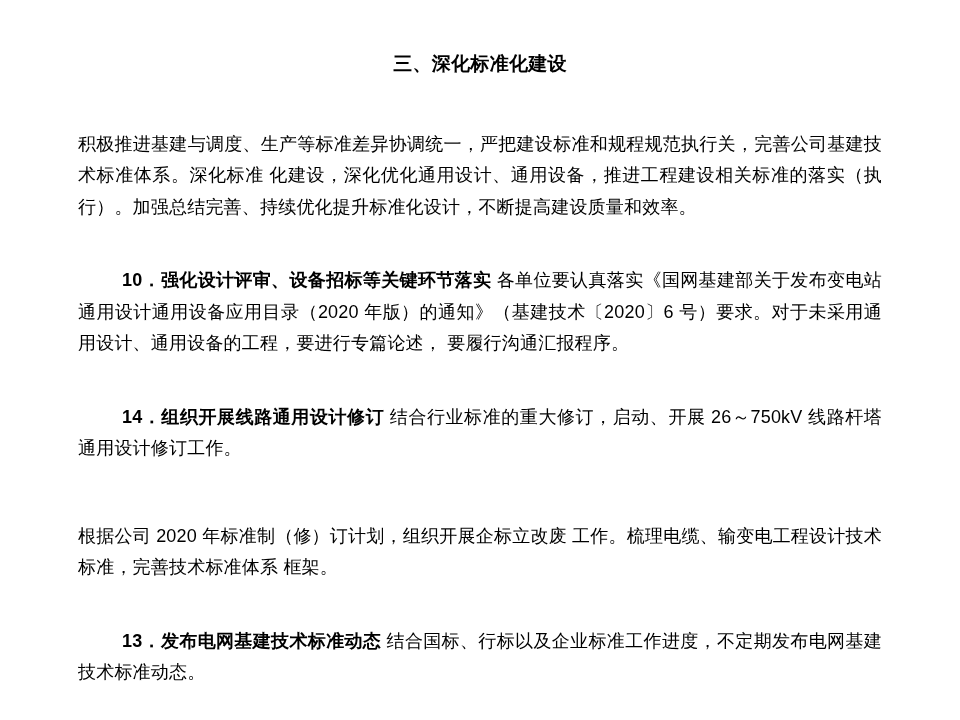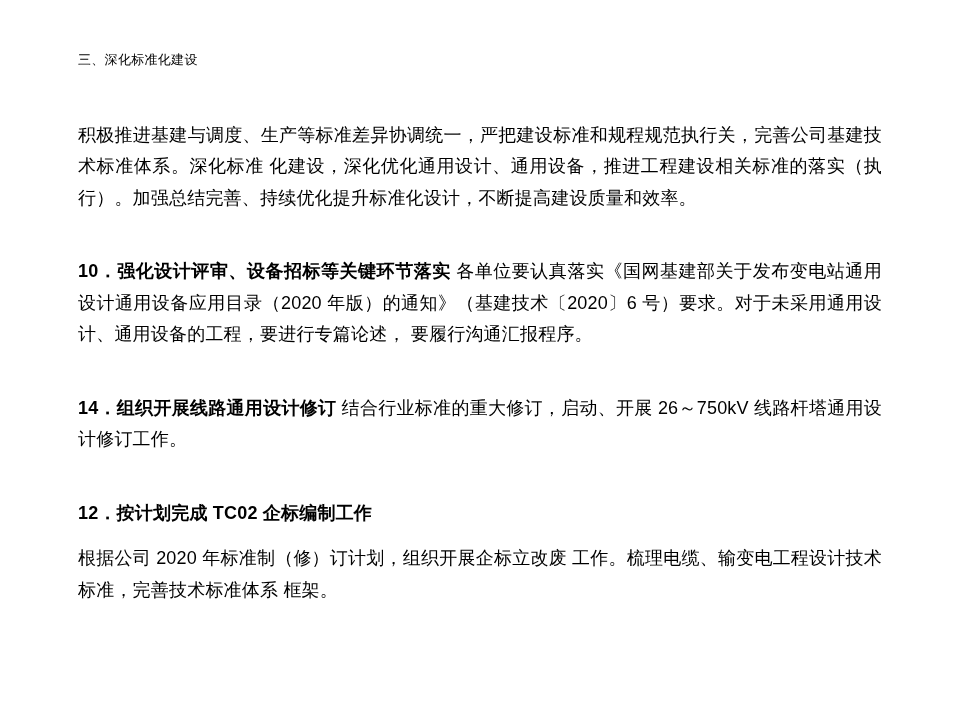--- a/index.html
+++ b/index.html
@@ -15,35 +15,37 @@
     overflow: hidden;
   }
   .page {
     position: relative;
     width: 960px;
     height: 720px;
     box-sizing: border-box;
     padding: 44px 78px 0 78px;
   }
   .section-heading {
-    font-size: 13px;
-    font-weight: normal;
+    font-size: 19px;
+    font-weight: bold;
     line-height: 1.5;
     letter-spacing: 0.3px;
     margin: 6px 0 0 0;
+    text-align: center;
   }
   .para {
     font-size: 18px;
     line-height: 1.75;
     text-align: justify;
     letter-spacing: 0.2px;
     margin: 0;
   }
   .b {
     font-weight: bold;
+    margin-left: 44px;
   }
   .gap-xl { height: 50px; }
   .gap-lg { height: 42px; }
   .gap-sm { height: 14px; }
 </style>
 </head>
 <body>
 
 <div class="page">
 
@@ -56,22 +58,22 @@
   <div class="gap-lg"></div>
 
   <p class="para"><span class="b">10．强化设计评审、设备招标等关键环节落实</span><span> 各单位要认真落实《国网基建部关于发布变电站通用设计通用设备应用目录（2020 年版）的通知》（基建技术〔2020〕6 号）要求。对于未采用通用设计、通用设备的工程，要进行专篇论述， 要履行沟通汇报程序。</span></p>
 
   <div class="gap-lg"></div>
 
   <p class="para"><span class="b">14．组织开展线路通用设计修订</span><span> 结合行业标准的重大修订，启动、开展 26～750kV 线路杆塔通用设计修订工作。</span></p>
 
   <div class="gap-lg"></div>
 
-  <p class="para"><span class="b">12．按计划完成 TC02 企标编制工作</span></p>
 
   <div class="gap-sm"></div>
 
   <p class="para">根据公司 2020 年标准制（修）订计划，组织开展企标立改废 工作。梳理电缆、输变电工程设计技术标准，完善技术标准体系 框架。</p>
 
   <div class="gap-lg"></div>
 
+  <p class="para"><span class="b">13．发布电网基建技术标准动态</span><span> 结合国标、行标以及企业标准工作进度，不定期发布电网基建技术标准动态。</span></p>
 
 </div>
 
 </body></html>

